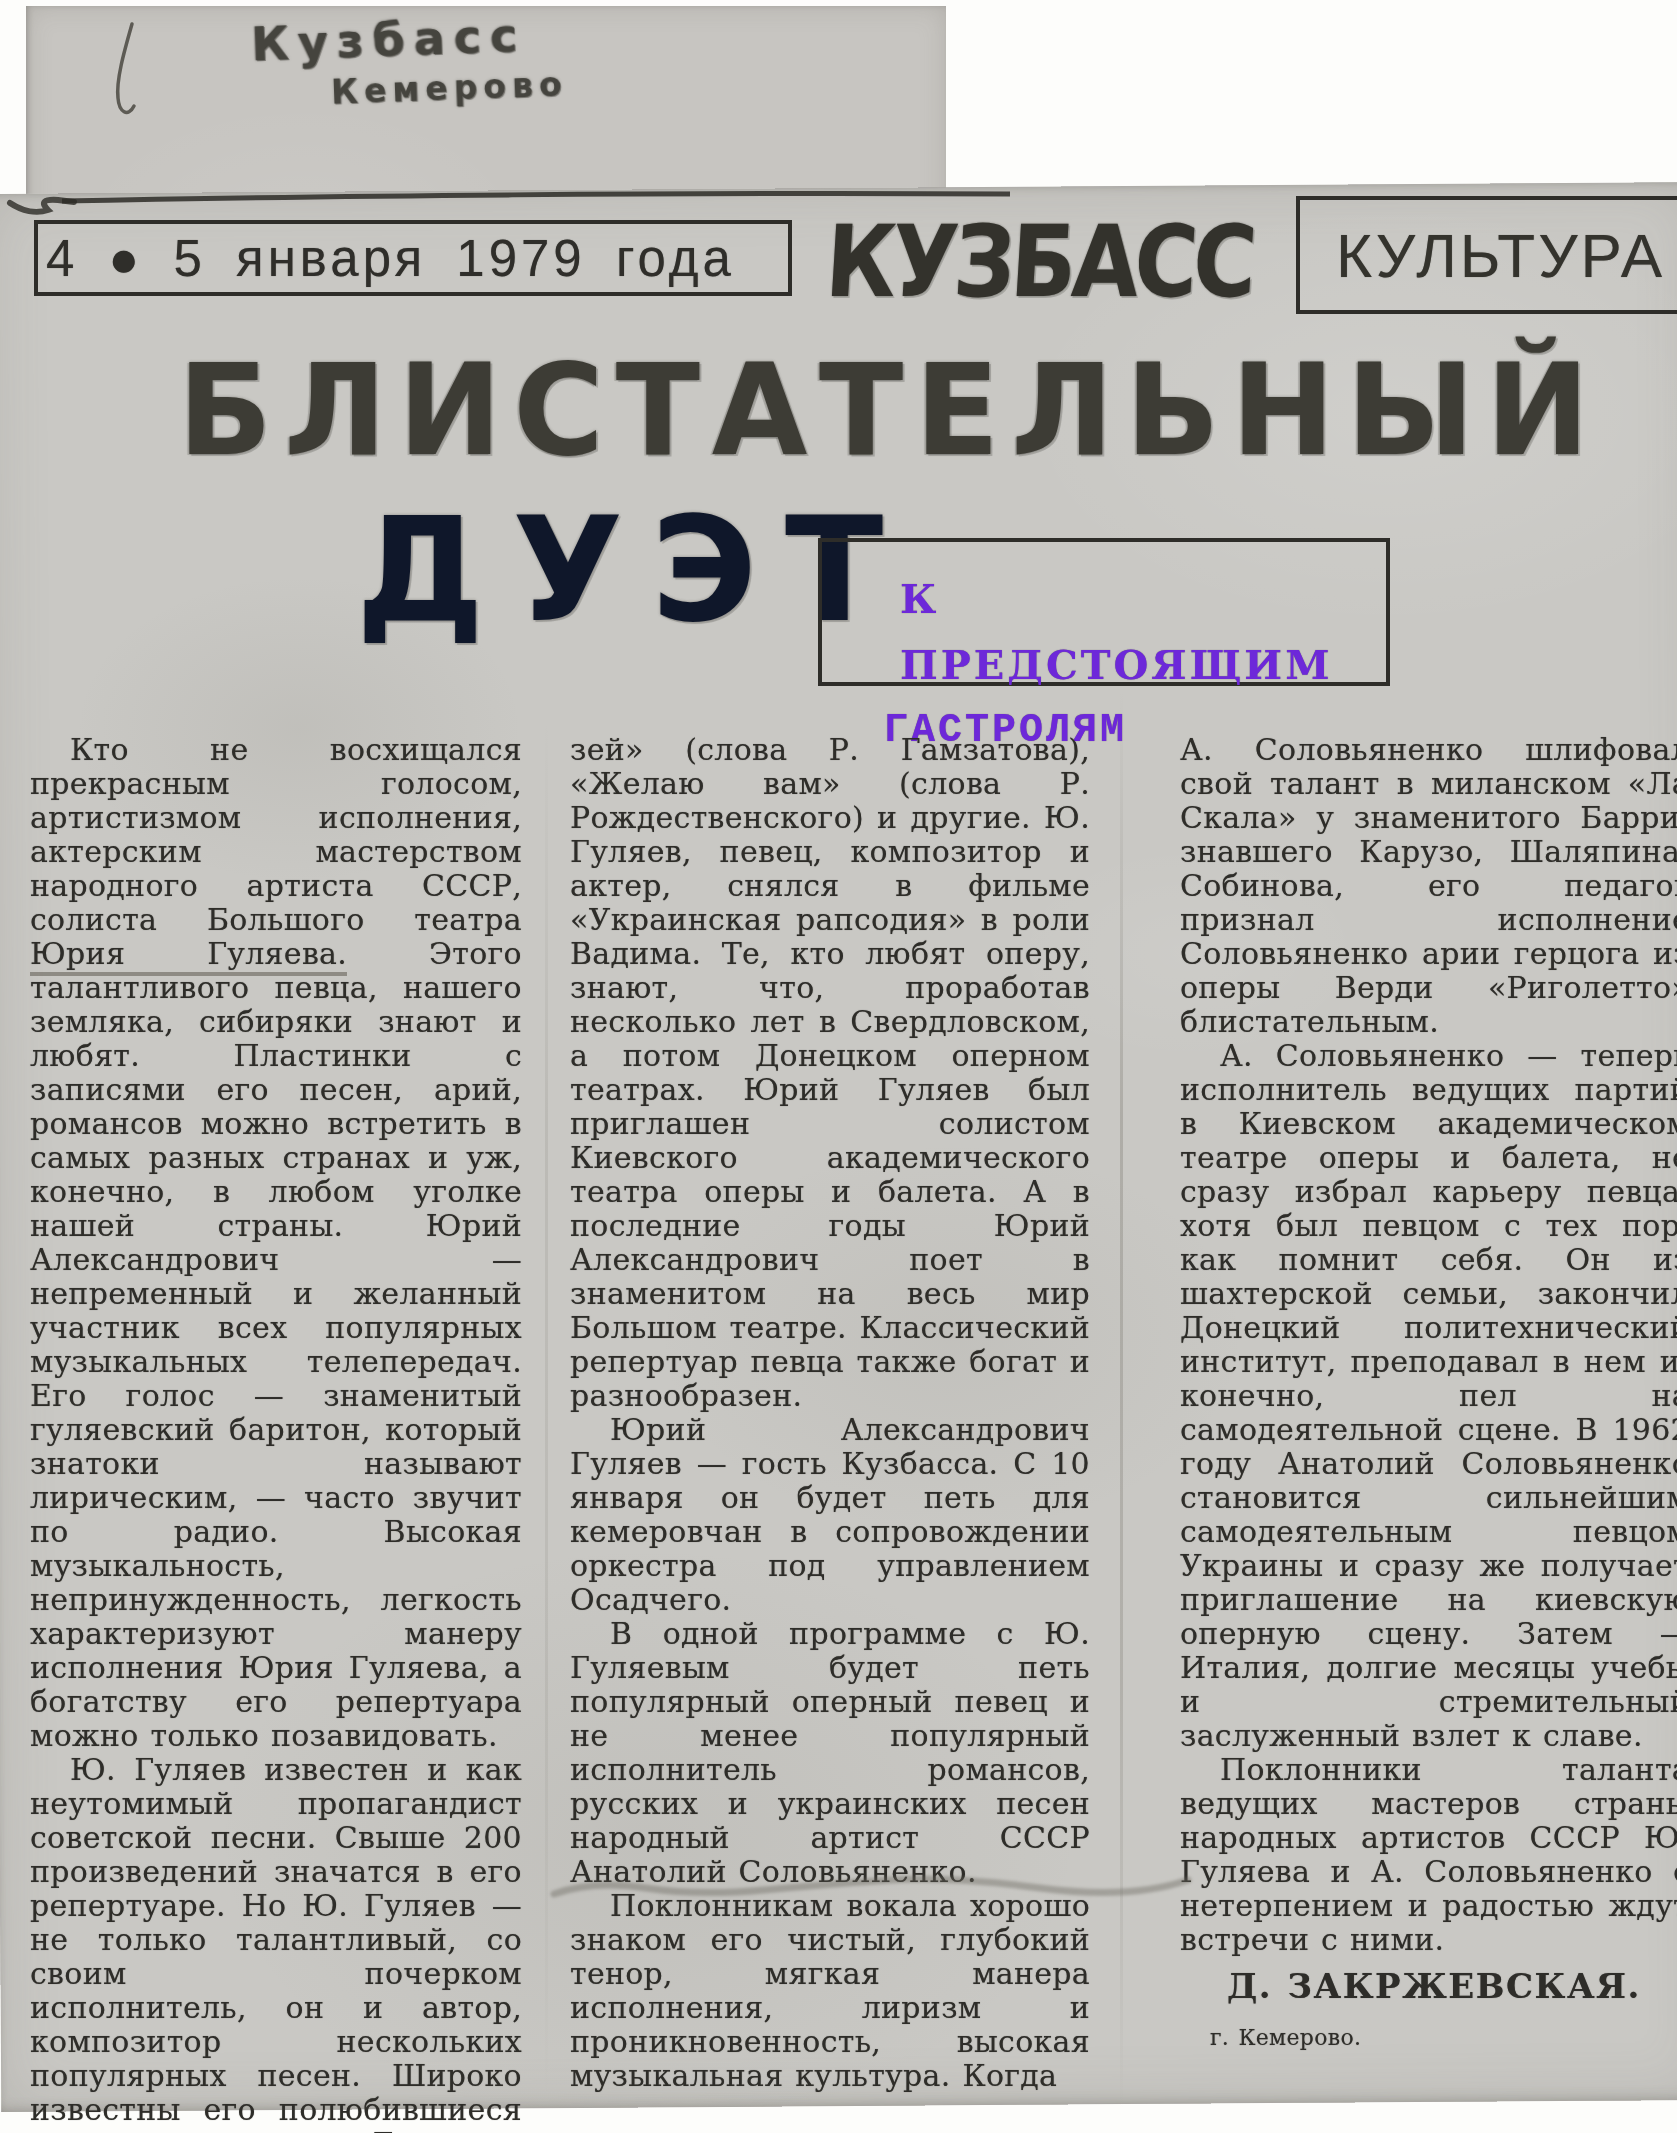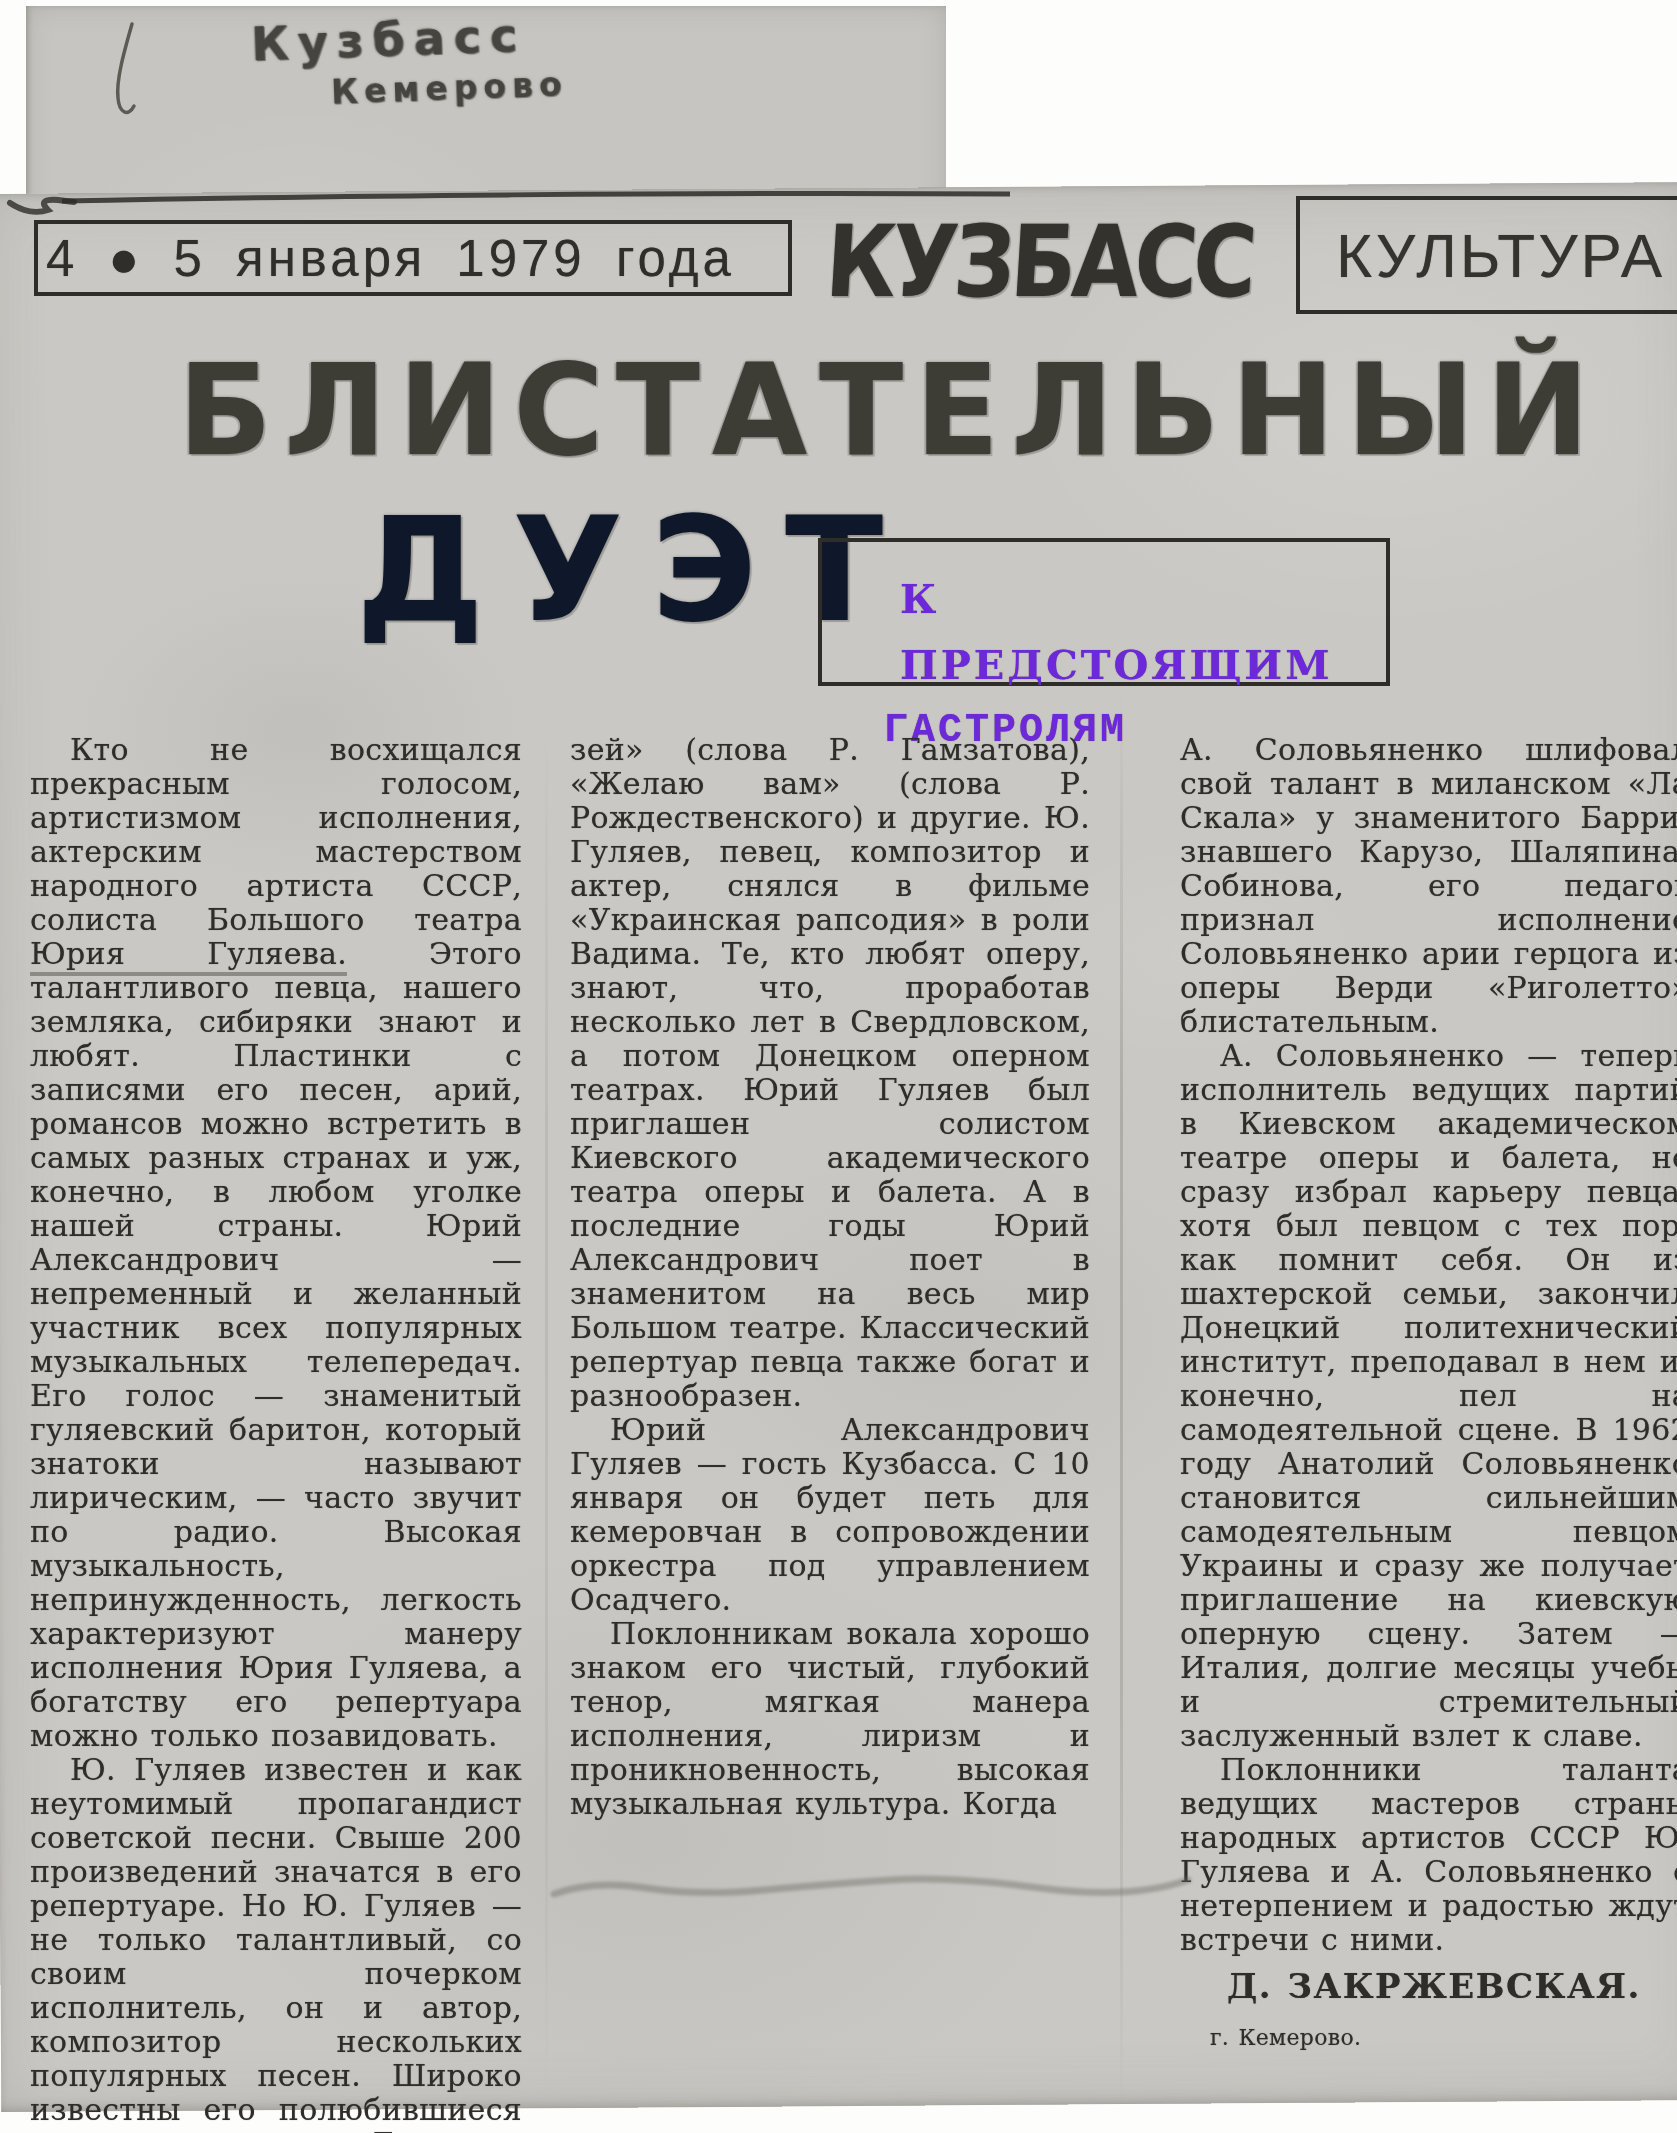--- a/index.html
+++ b/index.html
@@ -129,20 +129,21 @@
   <div class="crease crease-b"></div>
 
   <div class="col col1" lang="ru">
     <p><span>Кто не восхищался прекрасным голосом, артистизмом исполнения, актерским мастерством народного артиста СССР, солиста Большого театра </span><span class="pencil-underline">Юрия Гуляева.</span><span> Этого талантливого певца, нашего земляка, сибиряки знают и любят. Пластинки с записями его песен, арий, романсов можно встретить в самых разных странах и уж, конечно, в любом уголке нашей страны. Юрий Александрович — непременный и желанный участник всех популярных музыкальных телепередач. Его голос — знаменитый гуляевский баритон, который знатоки называют лирическим, — часто звучит по радио. Высокая музыкальность, непринужденность, легкость характеризуют манеру исполнения Юрия Гуляева, а богатству его репертуара можно только позавидовать.</span></p>
     <p>Ю. Гуляев известен и как неутомимый пропагандист советской песни. Свыше 200 произведений значатся в его репертуаре. Но Ю. Гуляев — не только талантливый, со своим почерком исполнитель, он и автор, композитор нескольких популярных песен. Широко известны его полюбившиеся слушателям песни «Берегите дру-</p>
   </div>
 
   <div class="col col2" lang="ru">
     <p class="noindent">зей» (слова Р. Гамзатова), «Желаю вам» (слова Р. Рождественского) и другие. Ю. Гуляев, певец, композитор и актер, снялся в фильме «Украинская рапсодия» в роли Вадима. Те, кто любят оперу, знают, что, проработав несколько лет в Свердловском, а потом Донецком оперном театрах. Юрий Гуляев был приглашен солистом Киевского академического театра оперы и балета. А в последние годы Юрий Александрович поет в знаменитом на весь мир Большом театре. Классический репертуар певца также богат и разнообразен.</p>
     <p>Юрий Александрович Гуляев — гость Кузбасса. С 10 января он будет петь для кемеровчан в сопровождении оркестра под управлением Осадчего.</p>
+    <p>В одной программе с Ю. Гуляевым будет петь популярный оперный певец и не менее популярный исполнитель романсов, русских и украинских песен народный артист СССР Анатолий Соловьяненко.</p>
     <p>Поклонникам вокала хорошо знаком его чистый, глубокий тенор, мягкая манера исполнения, лиризм и проникновенность, высокая музыкальная культура. Когда</p>
   </div>
 
   <div class="col col3" lang="ru">
     <p class="noindent">А. Соловьяненко шлифовал свой талант в миланском «Ла Скала» у знаменитого Барри, знавшего Карузо, Шаляпина, Собинова, его педагог признал исполнение Соловьяненко арии герцога из оперы Верди «Риголетто» блистательным.</p>
     <p>А. Соловьяненко — теперь исполнитель ведущих партий в Киевском академическом театре оперы и балета, не сразу избрал карьеру певца, хотя был певцом с тех пор, как помнит себя. Он из шахтерской семьи, закончил Донецкий политехнический институт, преподавал в нем и, конечно, пел на самодеятельной сцене. В 1962 году Анатолий Соловьяненко становится сильнейшим самодеятельным певцом Украины и сразу же получает приглашение на киевскую оперную сцену. Затем — Италия, долгие месяцы учебы и стремительный заслуженный взлет к славе.</p>
     <p>Поклонники таланта ведущих мастеров страны народных артистов СССР Ю. Гуляева и А. Соловьяненко с нетерпением и радостью ждут встречи с ними.</p>
     <div class="signature">Д. ЗАКРЖЕВСКАЯ.</div>
     <div class="place">г. Кемерово.</div>
   </div>

